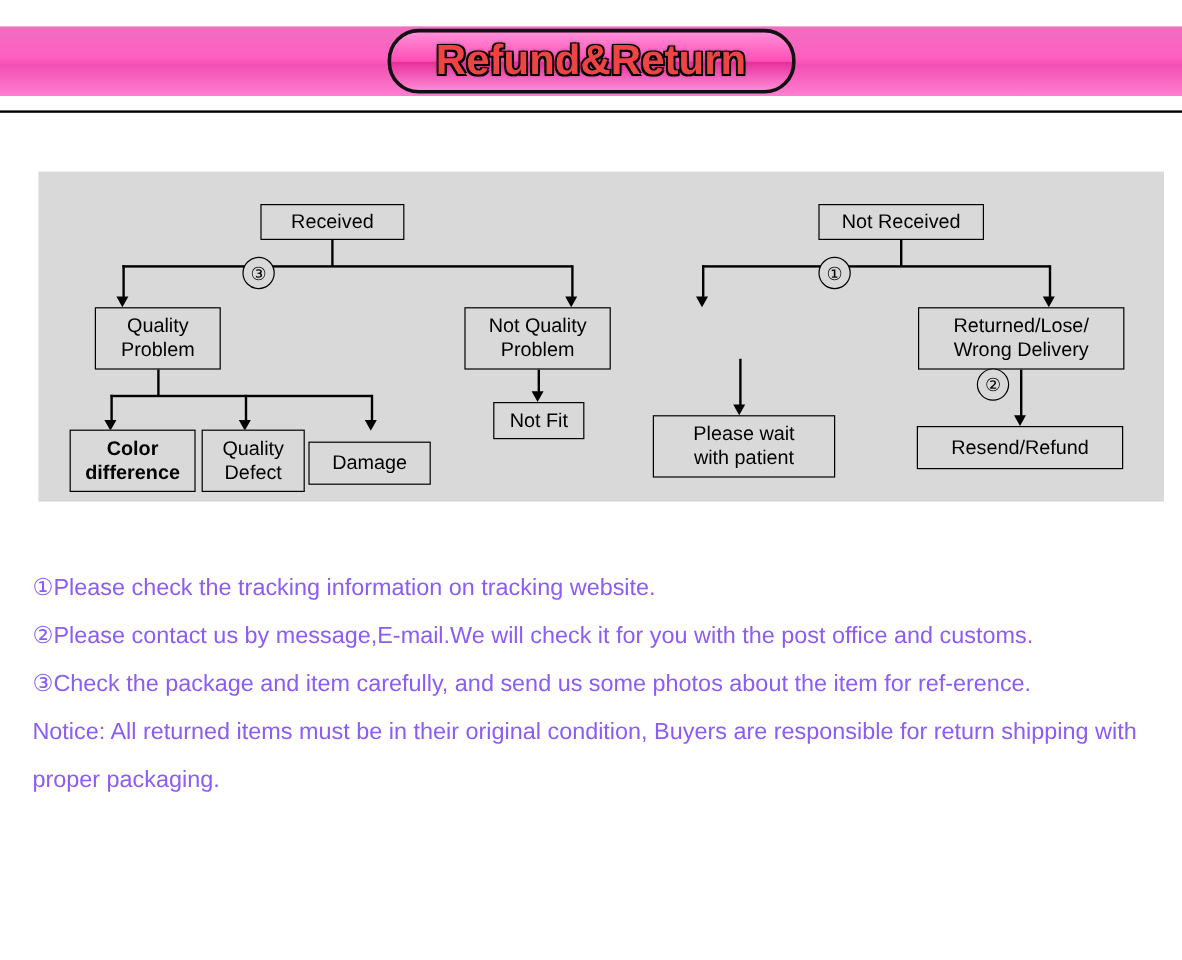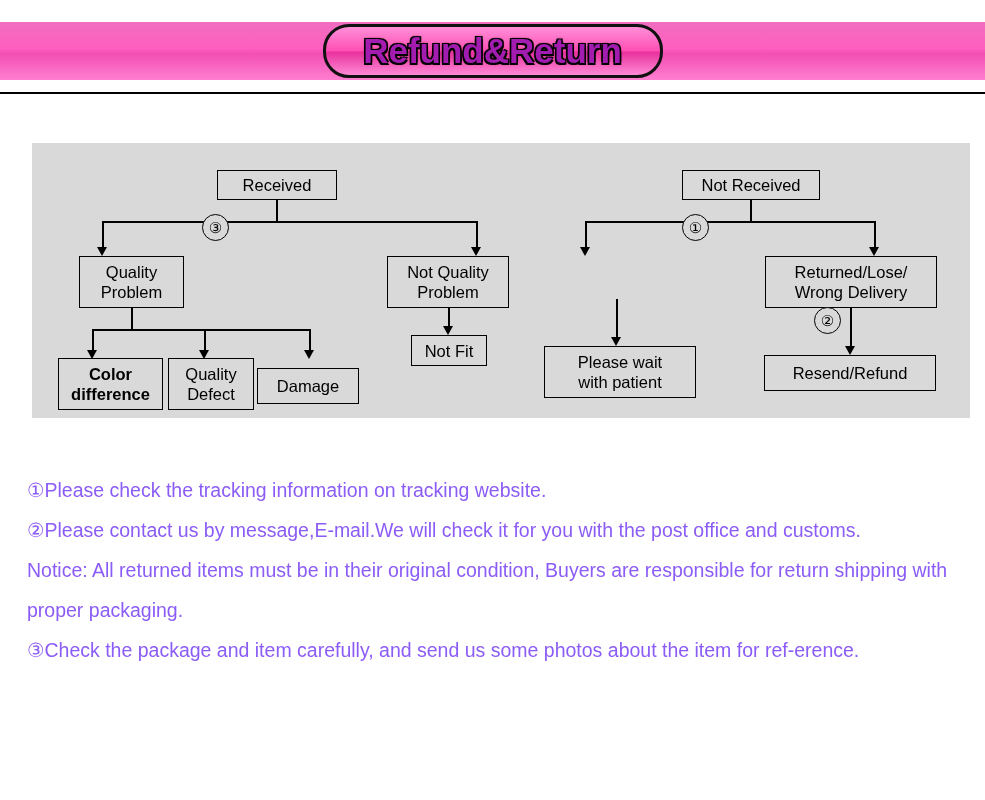--- a/index.html
+++ b/index.html
@@ -42,21 +42,21 @@
     box-sizing: border-box;
   }
   .banner-title {
     position: absolute;
     inset: 0;
     display: flex;
     align-items: center;
     justify-content: center;
     font-size: 35px;
     font-weight: bold;
-    color: #a21caf;
+    color: #ef4444;
     letter-spacing: 0px;
     text-shadow:
       -1.5px -1.5px 0 #000,
        1.5px -1.5px 0 #000,
       -1.5px  1.5px 0 #000,
        1.5px  1.5px 0 #000,
        0 0 3px #000;
     white-space: nowrap;
   }
   .banner-rule {
@@ -206,15 +206,15 @@
 
   <div class="ln vln" style="left:818px; top:165px; height:42px;"></div>
   <div class="arrow" style="left:813px; top:203px;"></div>
   <div class="circ" style="left:782px; top:164px;">②</div>
   <div class="node" style="left:732px; top:212px; width:172px; height:36px;">Resend/Refund</div>
 </div>
 
 <div class="notes">
   <p>①Please check the tracking information on tracking website.</p>
   <p>②Please contact us by message,E-mail.We will check it for you with the post office and customs.</p>
+  <p>③Check the package and item carefully, and send us some photos about the item for ref-erence.</p>
   <p>Notice: All returned items must be in their original condition, Buyers are responsible for return shipping with proper packaging.</p>
-  <p>③Check the package and item carefully, and send us some photos about the item for ref-erence.</p>
 </div>
 
 </body></html>

